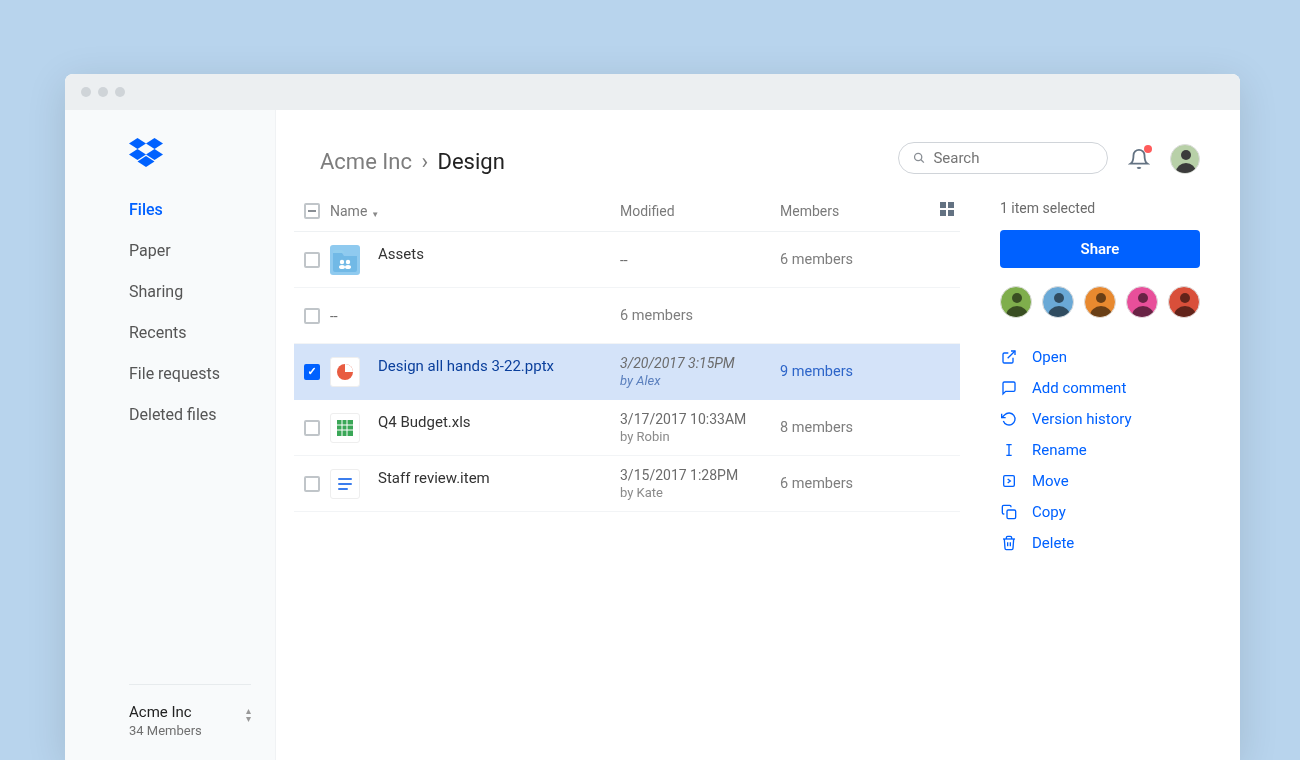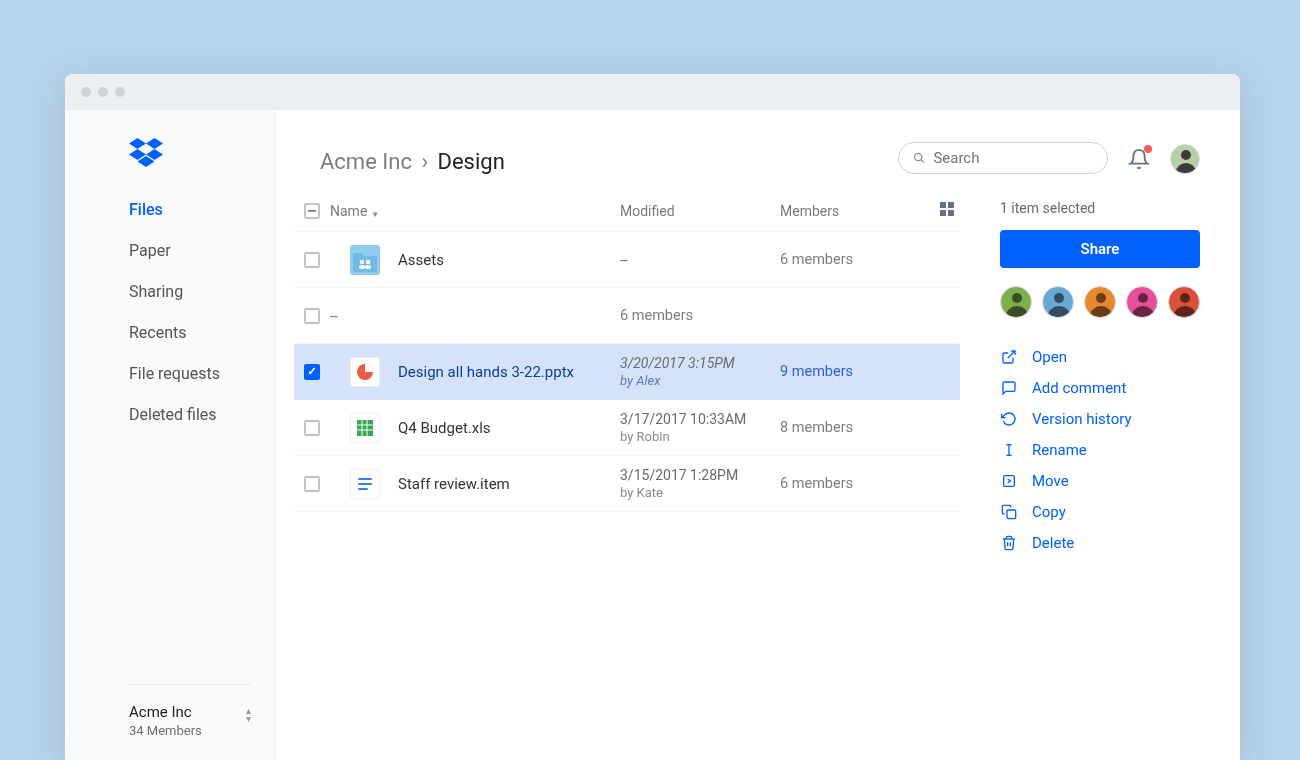--- a/index.html
+++ b/index.html
@@ -37,21 +37,21 @@
 .list-header { color:#7a7a7a; font-size:14px; padding:6px 0 12px 0; border-bottom:1px solid #eef1f3; }
 .list-header .name-h { display:flex; align-items:flex-end; gap:4px; }
 .sort-caret { font-size:8px; color:#888; }
 .grid-icon { justify-self:end; margin-right:6px; color:#666; cursor:pointer; }
 .row { height:56px; border-bottom:1px solid #f2f4f6; }
 .row .cb, .list-header .cb { display:flex; justify-content:center; }
 .checkbox { width:16px; height:16px; border:2px solid #c0c5c9; border-radius:2px; background:#fff; cursor:pointer; display:flex; align-items:center; justify-content:center; }
 .checkbox.indeterminate::after { content:""; width:8px; height:2px; background:#8a8f95; }
 .checkbox.checked { background:#0061ff; border-color:#0061ff; }
 .checkbox.checked::after { content:"✓"; color:#fff; font-size:11px; font-weight:700; }
-.name-cell { display:flex; align-items:center; gap:18px;margin-left:20px; }
+.name-cell { display:flex; align-items:flex-start; gap:18px; }
 .file-icon { width:30px; height:30px; display:flex; align-items:center; justify-content:center; border-radius:3px; }
 .folder-ic { background:#8fcaef; }
 .folder-ic svg { } 
 .ppt-ic { background:#fff; border:1px solid #eee; }
 .xls-ic { background:#fff; border:1px solid #eee; }
 .doc-ic { background:#fff; border:1px solid #eee; }
 .file-name { font-size:15px; color:#333; }
 .file-name.selected { color:#0a3f9c; }
 .mod-cell { color:#7e7e7e; font-size:14px; line-height:18px; }
 .mod-cell .date { color:#6b6b6b; }

